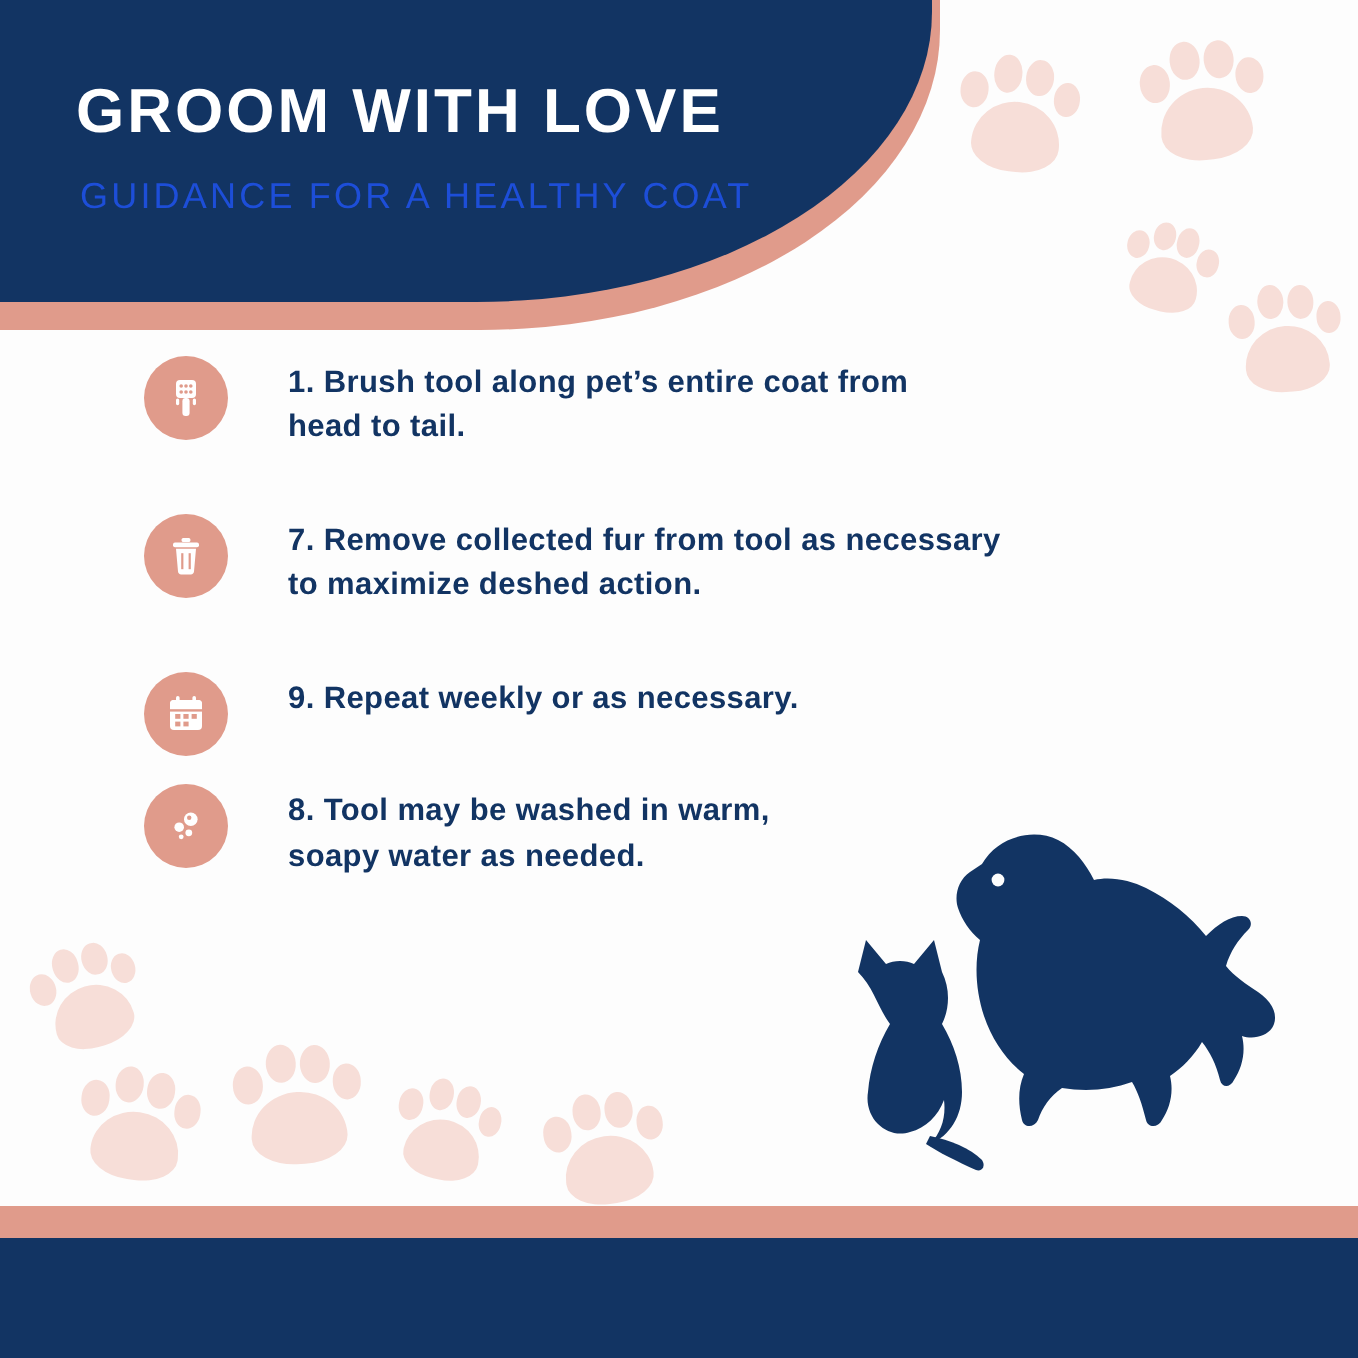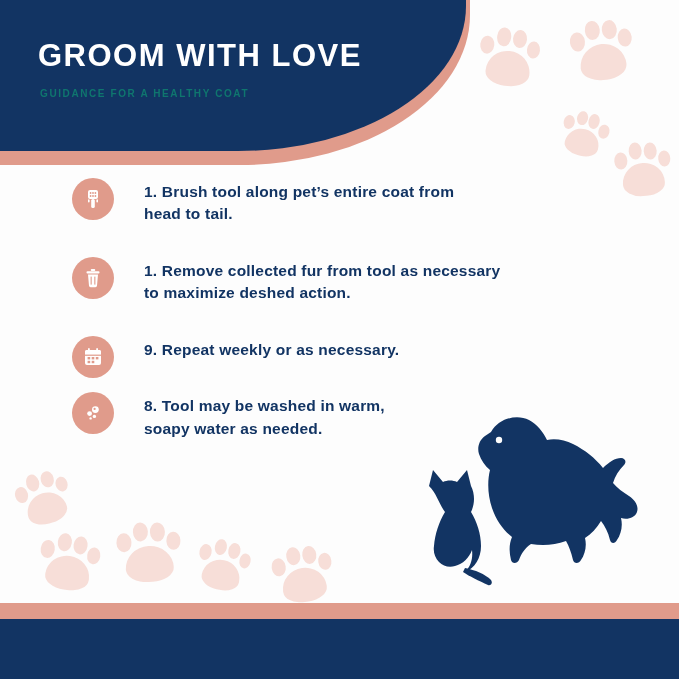--- a/index.html
+++ b/index.html
@@ -73,23 +73,23 @@
     top: 38px;
     color: #ffffff;
     font-size: 31px;
     font-weight: bold;
     letter-spacing: 1.5px;
   }
   .subtitle {
     position: absolute;
     left: 40px;
     top: 88px;
-    color: #0f766e;
-    font-size: 10px;
-    font-weight: bold;
+    color: #1d4ed8;
+    font-size: 18px;
+    font-weight: normal;
     letter-spacing: 1.6px;
   }
 
   
   .steps {
     position: absolute;
     left: 0;
     top: 178px;
     width: 679px;
   }
@@ -260,21 +260,21 @@
     <div class="step">
       <span class="badge">
         <svg width="22" height="22" viewBox="0 0 22 22">
           <rect x="4.5" y="4.2" width="13" height="2.4" rx="1" fill="#ffffff"></rect>
           <rect x="8.8" y="2" width="4.4" height="2" rx="0.8" fill="#ffffff"></rect>
           <path d="M6 7.4 h10 l-1 11.4 a1.6 1.6 0 0 1 -1.6 1.4 h-4.8 a1.6 1.6 0 0 1 -1.6 -1.4 z" fill="#ffffff"></path>
           <rect x="8.6" y="9.6" width="1.1" height="8" fill="#e09b8b"></rect>
           <rect x="12.3" y="9.6" width="1.1" height="8" fill="#e09b8b"></rect>
         </svg>
       </span>
-      <div class="step-text">1. Remove collected fur from tool as necessary
+      <div class="step-text">7. Remove collected fur from tool as necessary
      to maximize deshed action.</div>
     </div>
 
     <div class="step">
       <span class="badge">
         <svg width="22" height="22" viewBox="0 0 22 22">
           <rect x="3" y="4" width="16" height="15" rx="2" fill="#ffffff"></rect>
           <rect x="3" y="4" width="16" height="4" rx="2" fill="#ffffff"></rect>
           <rect x="3" y="8.6" width="16" height="1.2" fill="#e09b8b"></rect>
           <rect x="6" y="2" width="1.8" height="4" rx="0.9" fill="#ffffff"></rect>

